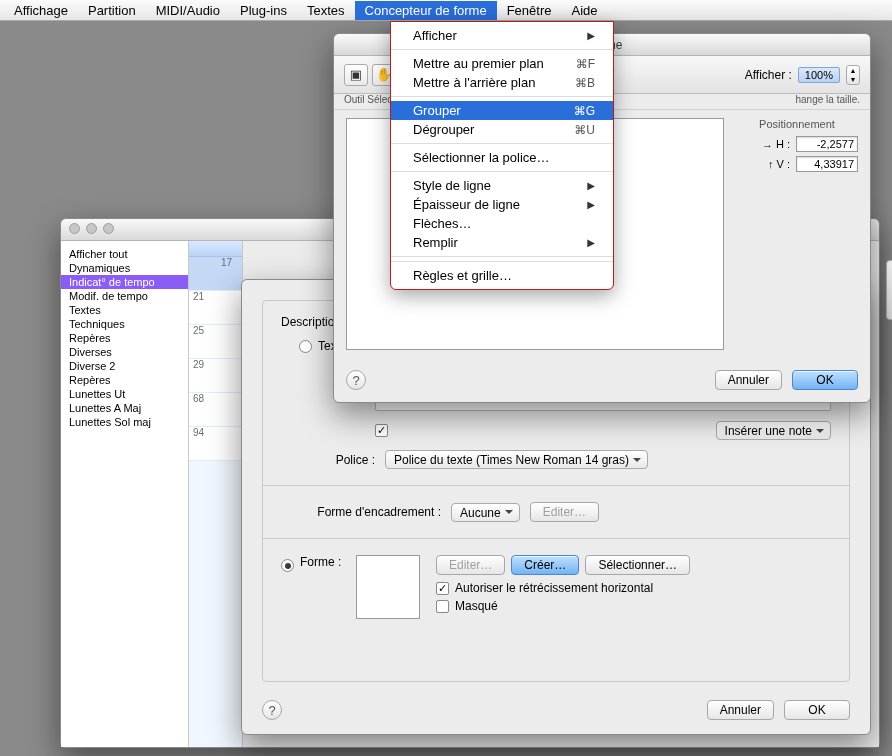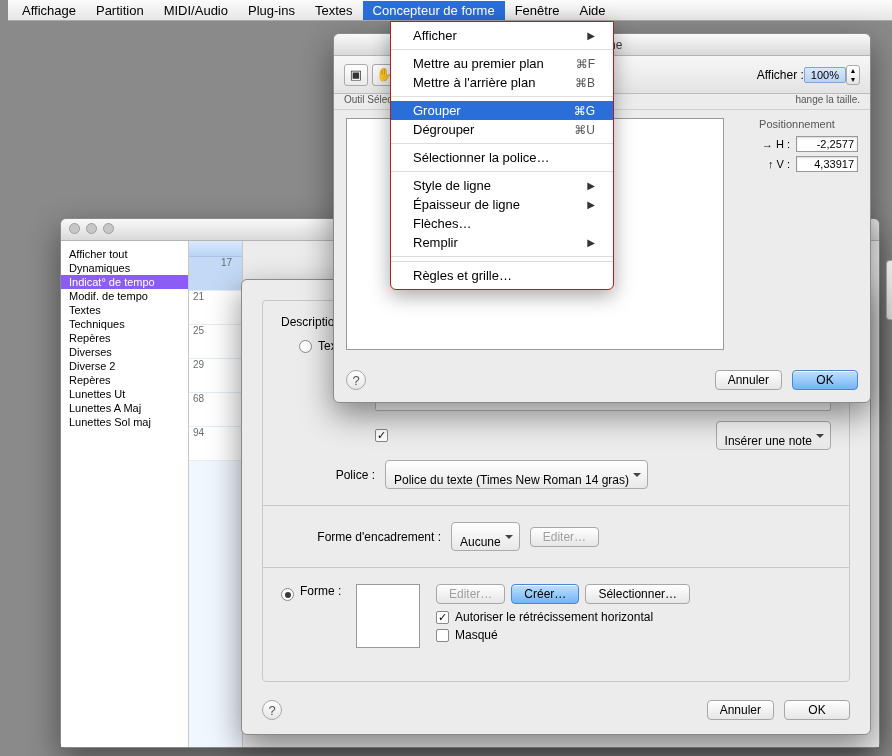--- a/index.html
+++ b/index.html
@@ -10,21 +10,21 @@
     width: 892px;
     height: 756px;
     position: relative;
     overflow: hidden;
     color: #000;
   }
 
   
   .menubar {
     position: absolute;
-    top: 0; left: 8px; right: 0;
+    top: 0; left: 0; right: 0;
     height: 21px;
     background: linear-gradient(#fbfbfb,#e6e6e6);
     border-bottom: 1px solid #aaa;
     display: flex;
     align-items: center;
     padding: 0 4px;
     font-size: 13px;
     color: #000;
   }
   .menubar .menu-item {
@@ -189,21 +189,21 @@
     box-shadow: 0 1px 0 rgba(255,255,255,.7) inset;
   }
   .mac-btn.primary {
     background: linear-gradient(#bfe0ff,#74b4f4);
     border-color:#4a86d3;
   }
   .mac-btn.disabled { color:#a0a0a0; }
   .mac-popup {
     background: linear-gradient(#fff,#e8e8e8);
     border:1px solid #aaa; border-radius:4px;
-    padding:12px 18px 1px 8px; font-size:12px;
+    padding:2px 18px 1px 8px; font-size:12px;
     position:relative; display:inline-block;
   }
   .mac-popup::after{
     content:""; position:absolute; right:6px; top:50%; transform:translateY(-50%);
     border-left:4px solid transparent; border-right:4px solid transparent;
     border-top:4px solid #444;
   }
   .hr { height:1px; background:#c8c8c8; margin:16px -18px; }
   .shape-preview {
     width: 64px; height: 64px; border:1px solid #999; background:#fff;
@@ -264,21 +264,21 @@
   .side-panel .field{
     display:flex; align-items:center; justify-content:flex-end;
     gap:6px; margin-bottom:4px;
   }
   .side-panel .field input{
     width:62px; font-size:11px; text-align:right;
     border:1px solid #999; padding:1px 3px;
     box-shadow: inset 0 1px 2px rgba(0,0,0,.15);
   }
   .afficher-area{
-    margin-left:auto; display:flex; align-items:center; gap:0;
+    margin-left:auto; display:flex; align-items:center; gap:6px;
     font-size:12px;
     justify-content:space-between;
   }
   .pct-box{
     background: linear-gradient(#dbe8fa,#b8d2f4);
     border:1px solid #7fa5d6; border-radius:2px;
     padding:1px 6px; font-size:11px;
   }
   .stepper{
     width:14px; height:20px; border:1px solid #aaa; border-radius:3px;

